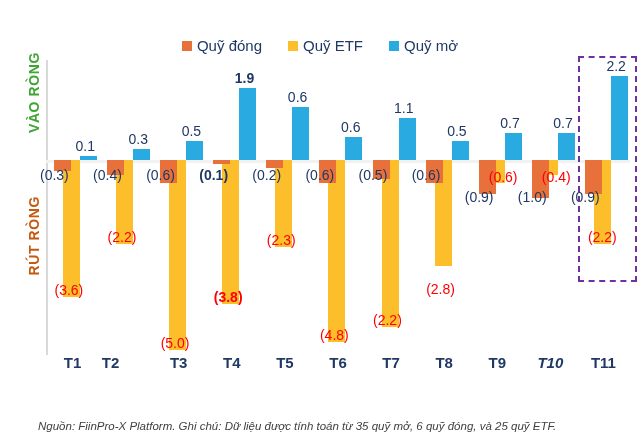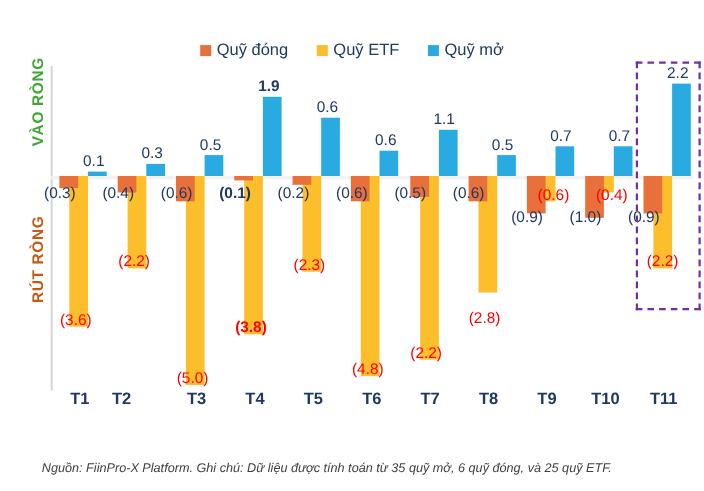--- a/index.html
+++ b/index.html
@@ -286,19 +286,19 @@
   <div id="x-axis">
       <div class="xtick" style="left: 0px; width: 53.0909px;">T1</div>
       <div class="xtick" style="left: 38px; width: 53.0909px;">T2</div>
       <div class="xtick" style="left: 106.182px; width: 53.0909px;">T3</div>
       <div class="xtick" style="left: 159.273px; width: 53.0909px;">T4</div>
       <div class="xtick" style="left: 212.364px; width: 53.0909px;">T5</div>
       <div class="xtick" style="left: 265.455px; width: 53.0909px;">T6</div>
       <div class="xtick" style="left: 318.545px; width: 53.0909px;">T7</div>
       <div class="xtick" style="left: 371.636px; width: 53.0909px;">T8</div>
       <div class="xtick" style="left: 424.727px; width: 53.0909px;">T9</div>
-      <div class="xtick" style="left: 477.818px; width: 53.0909px;">T10</div>
+      <div class="xtick" style="left: 477.818px; width: 53.0909px; font-style: italic;">T10</div>
       <div class="xtick" style="left: 530.909px; width: 53.0909px;">T11</div>
     </div>
 
   <div id="footnote">Nguồn: FiinPro-X Platform. Ghi chú: Dữ liệu được tính toán từ 35 quỹ mở, 6 quỹ đóng, và 25 quỹ ETF.</div>
 
 </div>
 
 </body></html>

